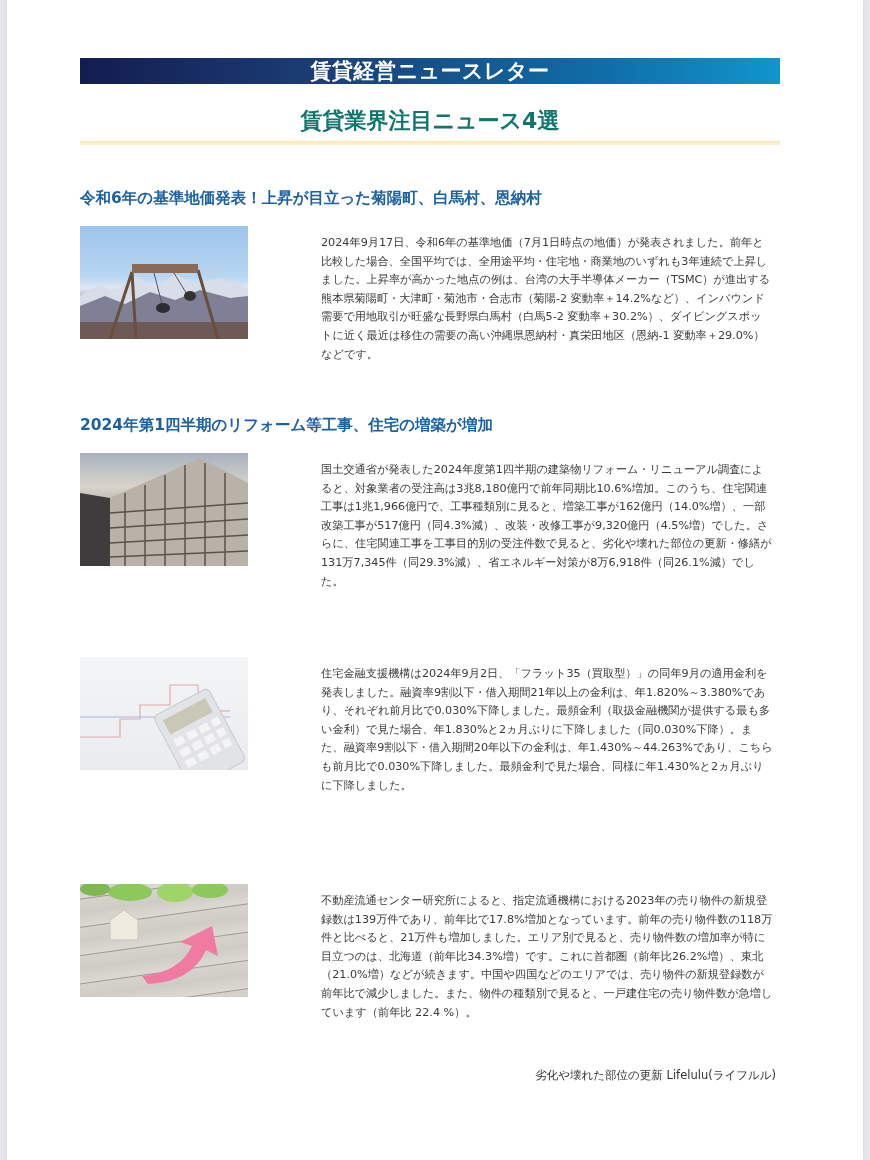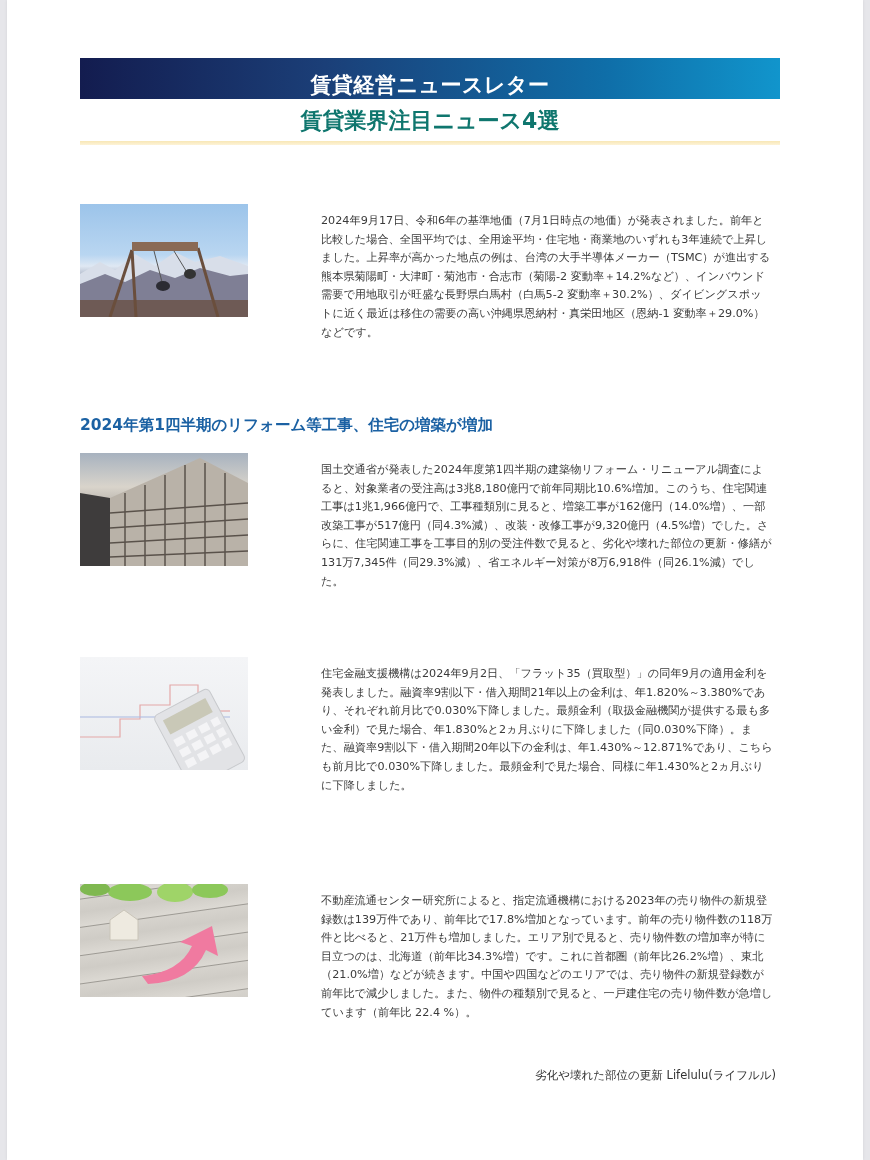--- a/index.html
+++ b/index.html
@@ -7,23 +7,23 @@
     width: 870px; height: 1160px; overflow: hidden;
     background: #e6e6ea;
     font-family: "DejaVu Sans", "Liberation Sans", sans-serif;
   }
   .page {
     position: absolute; left: 7px; top: 0; width: 856px; height: 1160px;
     background: #ffffff;
     box-shadow: 0 0 3px rgba(0,0,0,0.08);
   }
   .banner {
-    position: absolute; left: 80px; top: 58px; width: 700px; height: 41px;
+    position: absolute; left: 80px; top: 58px; width: 700px; height: 26px;
     background: linear-gradient(90deg, #131c4f 0%, #1b3f78 35%, #0f6ea8 75%, #1195cc 100%);
-    display: flex; align-items: flex-end; justify-content: center;
+    display: flex; align-items: center; justify-content: center;
   }
   .banner-title {
     color: #ffffff; font-weight: bold; font-size: 21px; letter-spacing: 0.5px;
   }
   .subtitle {
     position: absolute; left: 80px; top: 104px; width: 700px; height: 34px;
     display: flex; align-items: center; justify-content: center;
     color: #0f766e; font-weight: bold; font-size: 22px;
   }
   .gold-rule {
@@ -60,20 +60,21 @@
 
 <div class="page"></div>
 
 <div class="banner">
   <span class="banner-title">賃貸経営ニュースレター</span>
 </div>
 <div class="subtitle">賃貸業界注目ニュース4選</div>
 <div class="gold-rule"></div>
 
 <div class="section" style="top:187px;">
+  <h2 class="headline">令和6年の基準地価発表！上昇が目立った菊陽町、白馬村、恩納村</h2>
   <div class="row">
     <div class="thumb img-swing">
       <svg width="168" height="113" viewBox="0 0 168 113">
         <polygon points="0,70 20,58 35,66 55,50 75,62 95,48 115,58 140,52 168,62 168,113 0,113" fill="#d8dee9"></polygon>
         <polygon points="0,80 25,70 45,78 70,66 95,74 120,64 150,72 168,70 168,113 0,113" fill="#7f7f95"></polygon>
         <rect x="0" y="96" width="168" height="17" fill="#6e5a55"></rect>
         <line x1="52" y1="46" x2="30" y2="113" stroke="#6a4e3c" stroke-width="3"></line>
         <line x1="52" y1="46" x2="56" y2="113" stroke="#6a4e3c" stroke-width="3"></line>
         <line x1="118" y1="44" x2="138" y2="113" stroke="#6a4e3c" stroke-width="3"></line>
         <rect x="52" y="38" width="66" height="9" fill="#8a6a55"></rect>
@@ -132,21 +133,21 @@
               <rect x="123" y="82" width="10" height="8"></rect>
               <rect x="137" y="82" width="8" height="8"></rect>
             <rect x="95" y="94" width="10" height="8"></rect>
               <rect x="109" y="94" width="10" height="8"></rect>
               <rect x="123" y="94" width="10" height="8"></rect>
               <rect x="137" y="94" width="8" height="8"></rect>
           </g>
         </g>
       </svg>
     </div>
-    <p class="body">住宅金融支援機構は2024年9月2日、「フラット35（買取型）」の同年9月の適用金利を発表しました。融資率9割以下・借入期間21年以上の金利は、年1.820%～3.380%であり、それぞれ前月比で0.030%下降しました。最頻金利（取扱金融機関が提供する最も多い金利）で見た場合、年1.830%と2ヵ月ぶりに下降しました（同0.030%下降）。また、融資率9割以下・借入期間20年以下の金利は、年1.430%～12.871%であり、こちらも前月比で0.030%下降しました。最頻金利で見た場合、同様に年1.430%と2ヵ月ぶりに下降しました。</p>
+    <p class="body">住宅金融支援機構は2024年9月2日、「フラット35（買取型）」の同年9月の適用金利を発表しました。融資率9割以下・借入期間21年以上の金利は、年1.820%～3.380%であり、それぞれ前月比で0.030%下降しました。最頻金利（取扱金融機関が提供する最も多い金利）で見た場合、年1.830%と2ヵ月ぶりに下降しました（同0.030%下降）。また、融資率9割以下・借入期間20年以下の金利は、年1.430%～44.263%であり、こちらも前月比で0.030%下降しました。最頻金利で見た場合、同様に年1.430%と2ヵ月ぶりに下降しました。</p>
   </div>
 </div>
 
 <div class="section" style="top:867px;">
   <div class="row">
     <div class="thumb img-house">
       <svg width="168" height="113" viewBox="0 0 168 113">
         <ellipse cx="50" cy="8" rx="22" ry="9" fill="#8cc85a"></ellipse>
         <ellipse cx="95" cy="8" rx="18" ry="10" fill="#9fd468"></ellipse>
         <ellipse cx="130" cy="6" rx="18" ry="8" fill="#8cc85a"></ellipse>

